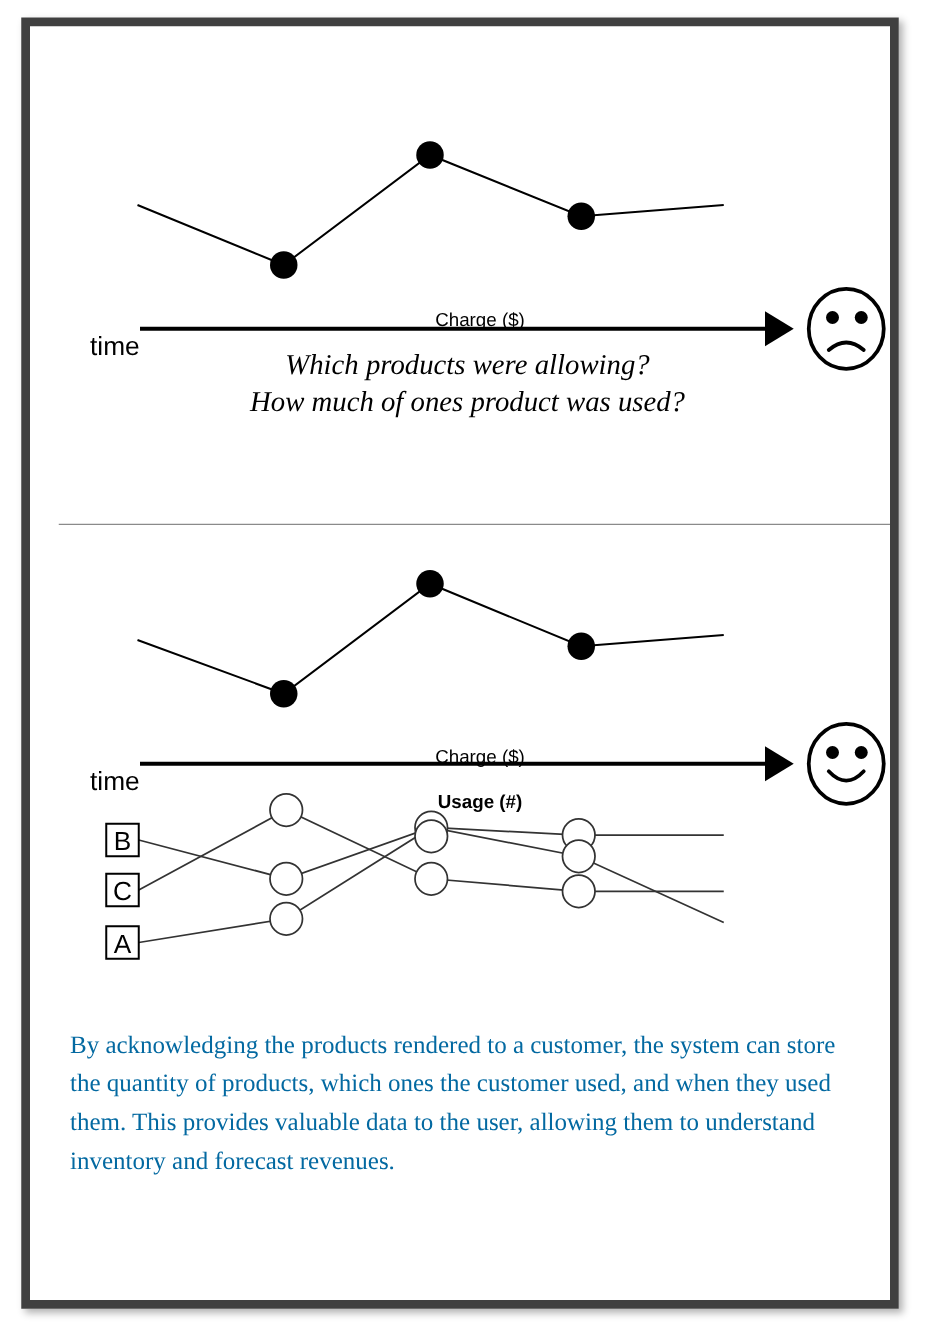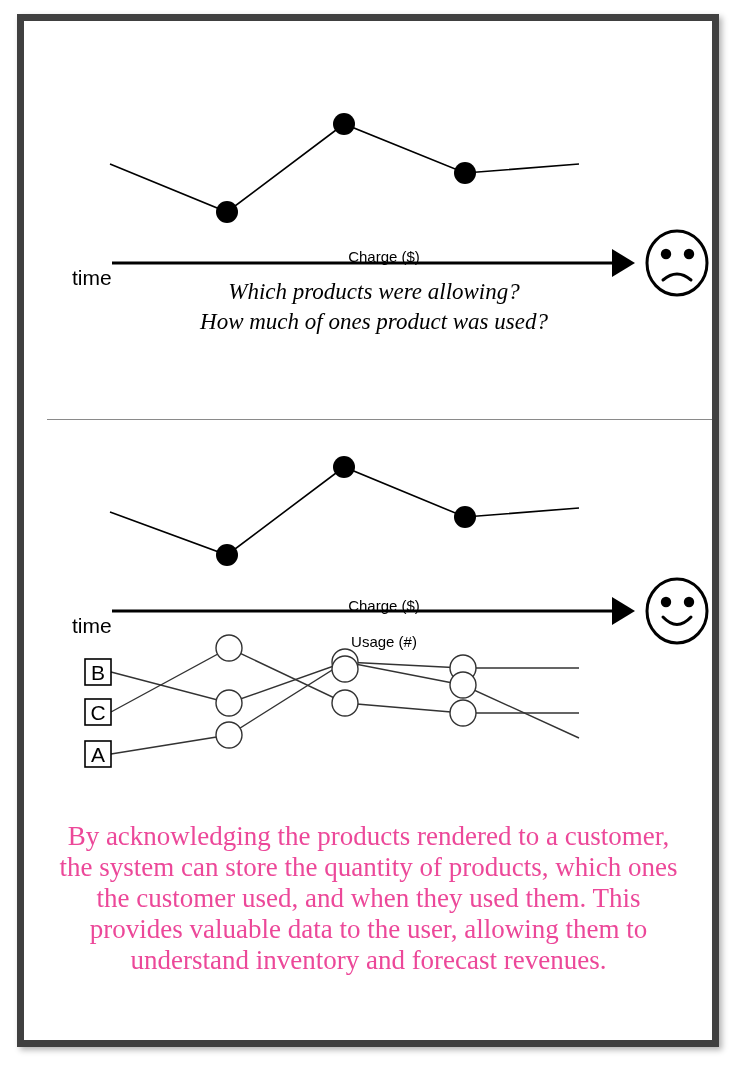--- a/index.html
+++ b/index.html
@@ -52,21 +52,21 @@
   #time-label-2 { top: 593px; }
 
   #charge-label-1, #charge-label-2, #usage-label-2 {
     font-size: 15px;
     width: 440px;
     text-align: center;
     left: 140px;
   }
   #charge-label-1 { top: 227px; }
   #charge-label-2 { top: 576px; }
-  #usage-label-2 { top: 612px; }
+  #usage-label-2 { top: 612px; font-weight: bold; }
 
   .question-line {
     font-size: 23px;
     width: 620px;
     text-align: center;
     left: 40px;
   }
   #question-1 { top: 258px; }
   #question-2 { top: 288px; }
 
@@ -78,24 +78,24 @@
     height: 0;
     border-top: 1px solid #8a8a8a;
   }
 
   #body-paragraph {
     position: absolute;
     left: 32px;
     top: 800px;
     width: 625px;
     font-family: "Liberation Serif", serif;
-    font-size: 27px;
+    font-size: 20px;
     line-height: 31px;
-    color: #ec4899;
-    text-align: center;
+    color: #0369a1;
+    text-align: left;
   }
 </style>
 </head>
 <body>
 
 <div id="page">
 
   <svg class="figure-svg" width="702" height="400" viewBox="0 0 702 400">
 
     <g>

